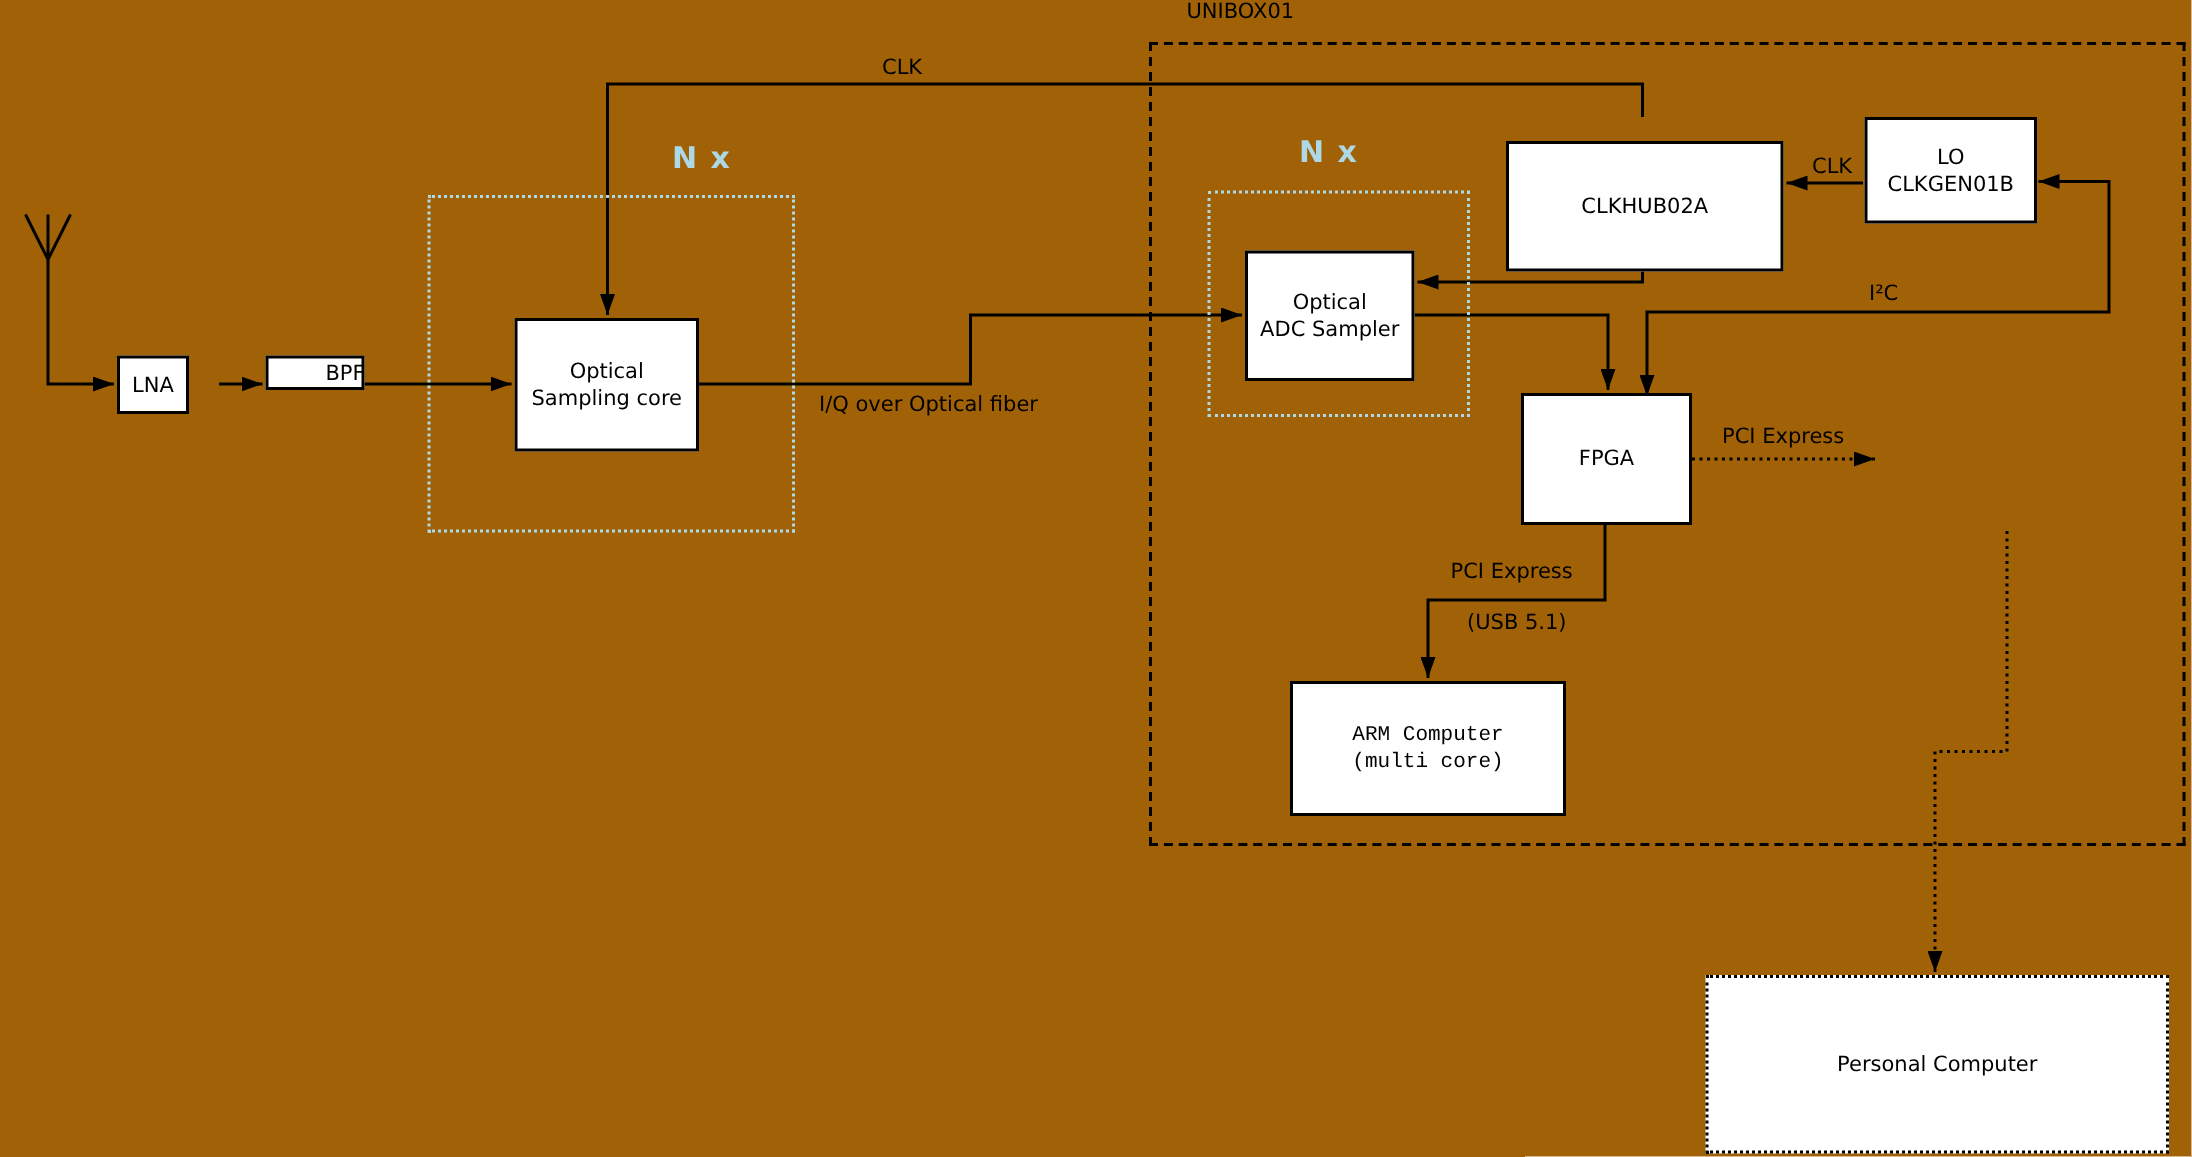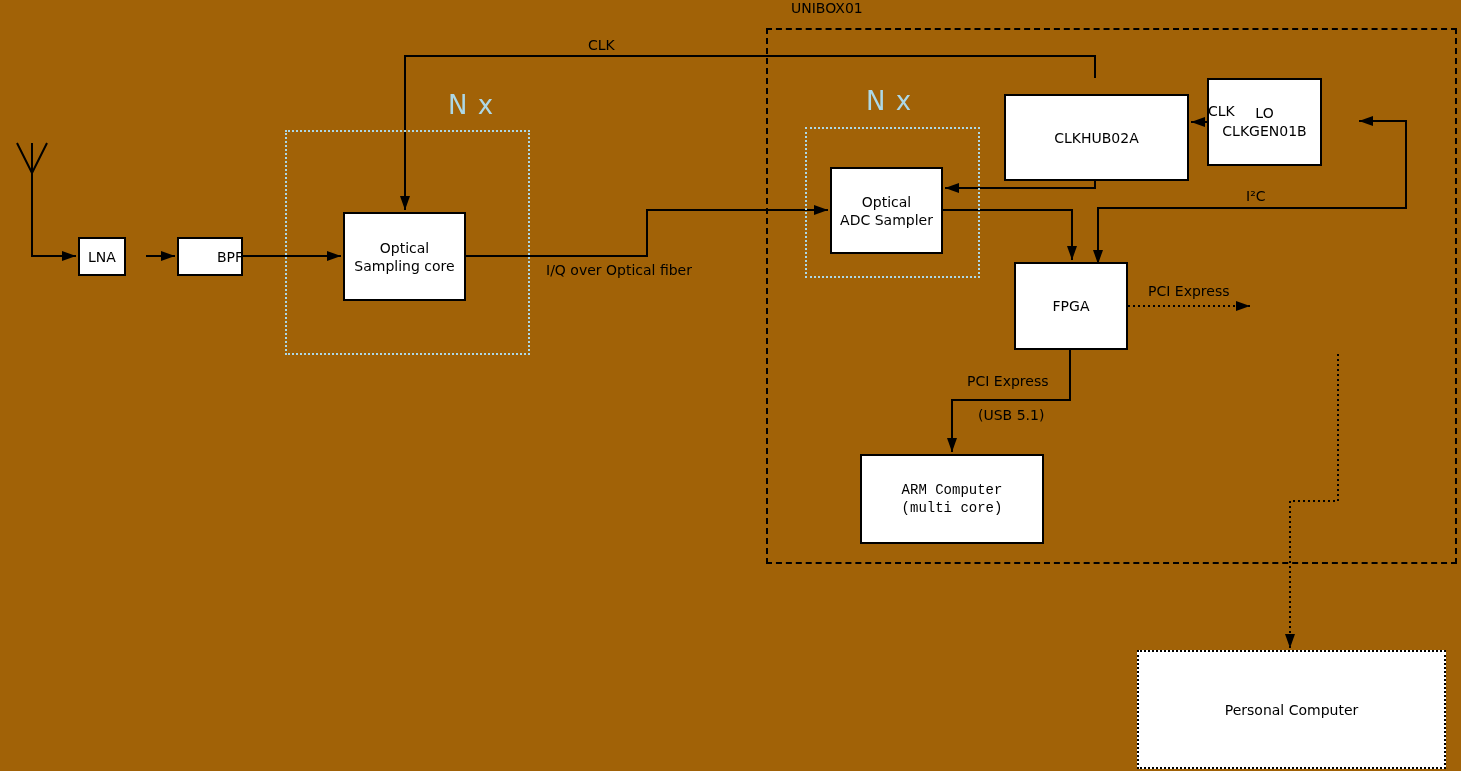--- a/index.html
+++ b/index.html
@@ -51,25 +51,26 @@
     border: 2px dotted #add8e6;
   }
   .elabel {
     position: absolute;
     font-size: 14px;
     line-height: 15px;
     white-space: nowrap;
   }
   .nx-label {
     position: absolute;
-    font-size: 26px;
+    font-size: 20px;
     line-height: 26px;
     color: #add8e6;
     letter-spacing: 1px;
     white-space: nowrap;
+    font-weight: bold;
   }
 </style>
 </head>
 <body>
 
 <div id="canvas">
 
   <svg class="wires" viewBox="0 0 1461 771" xmlns="http://www.w3.org/2000/svg">
     <defs>
       <marker id="ah" markerUnits="userSpaceOnUse" markerWidth="15" markerHeight="10" refX="14" refY="5" orient="auto-start-reverse">
@@ -109,39 +110,39 @@
   <div class="frame dotted-blue" style="left:805px; top:127px; width:175px; height:151px;"></div>
 
   <div class="elabel" style="left:791px; top:1px;">UNIBOX01</div>
   <div class="nx-label" style="left:448px; top:92px;">N x</div>
   <div class="nx-label" style="left:866px; top:88px;">N x</div>
 
   <div class="node" style="left:78px; top:237px; width:48px; height:39px;">
     <span>LNA</span>
   </div>
 
-  <div class="node" style="left:177px; top:237px; width:66px; height:39px;padding-left:40px;">
+  <div class="node" style="left:177px; top:237px; width:66px; height:23px;padding-left:40px;">
     <span>BPF</span>
   </div>
 
   <div class="node" style="left:343px; top:212px; width:123px; height:89px;">
     <span>Optical</span>
     <span>Sampling core</span>
   </div>
 
   <div class="node" style="left:830px; top:167px; width:113px; height:87px;">
     <span>Optical</span>
     <span>ADC Sampler</span>
   </div>
 
   <div class="node" style="left:1004px; top:94px; width:185px; height:87px;">
     <span>CLKHUB02A</span>
   </div>
 
-  <div class="node" style="left:1207px; top:78px; width:115px; height:88px;">
+  <div class="node" style="left:1243px; top:78px; width:115px; height:71px;">
     <span>LO</span>
     <span>CLKGEN01B</span>
   </div>
 
   <div class="node" style="left:1014px; top:262px; width:114px; height:88px;align-items:center;">
     <span>FPGA</span>
   </div>
 
   <div class="node" style="left:860px; top:454px; width:184px; height:90px;font-family:Liberation Mono, monospace;">
     <span>ARM Computer</span>

